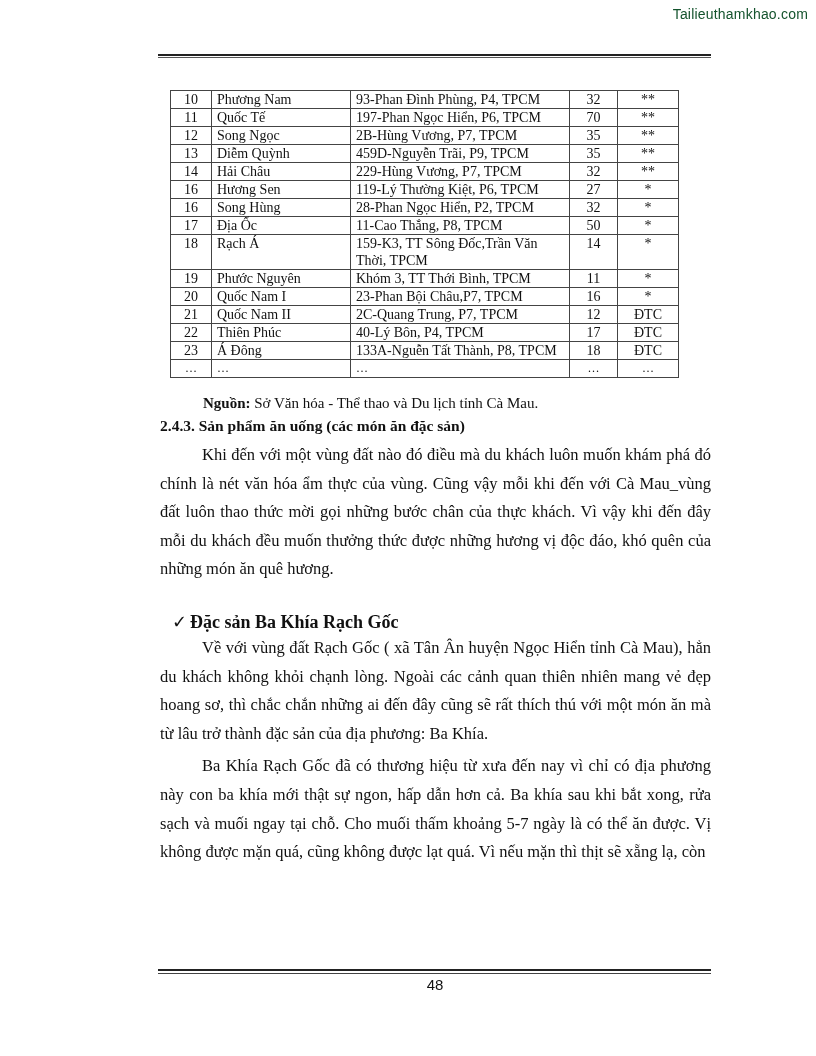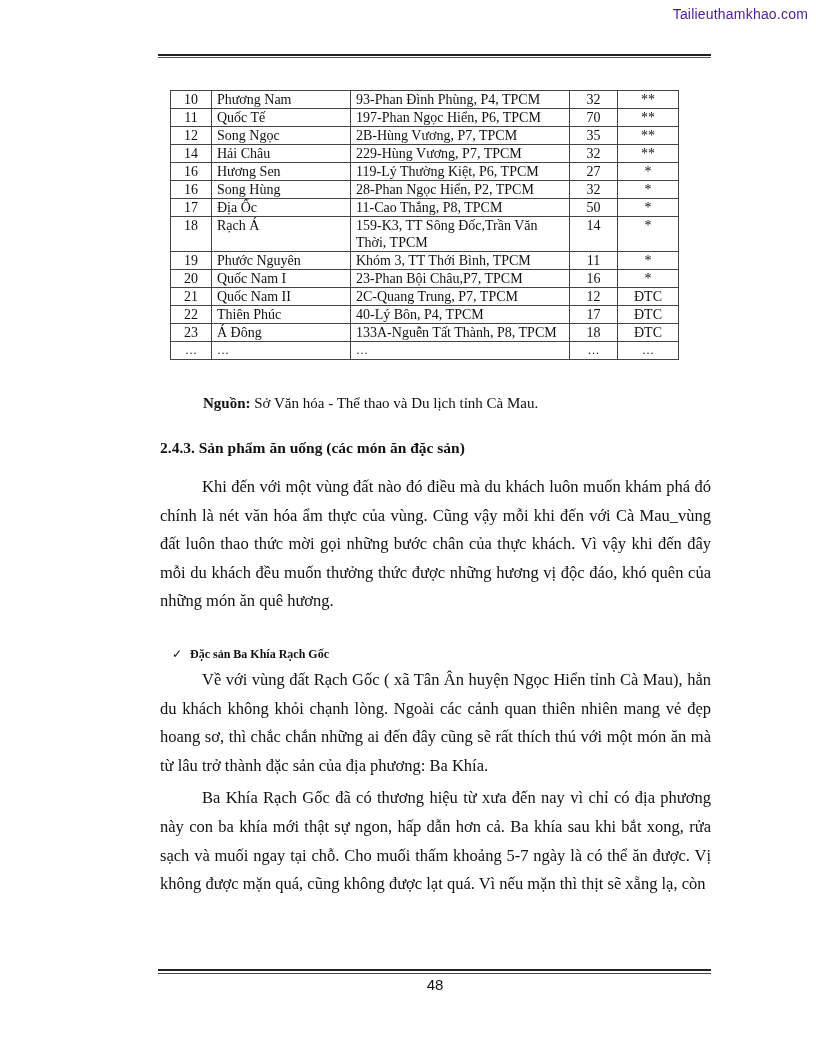--- a/index.html
+++ b/index.html
@@ -4,21 +4,21 @@
   <style>
     html, body { margin: 0; padding: 0; }
     body {
       width: 816px; height: 1056px; background: #ffffff; position: relative;
       font-family: "Liberation Serif", "DejaVu Serif", serif; color: #111;
       overflow: hidden;
     }
     .watermark {
       position: absolute; top: 6px; right: 8px;
       font-family: "Liberation Sans", "DejaVu Sans", sans-serif;
-      font-size: 14px; color: #4c1d95; letter-spacing: 0.2px;
+      font-size: 14px; color: #14532d; letter-spacing: 0.2px;
     }
     .rule-top {
       position: absolute; left: 158px; top: 54px; width: 553px; height: 4px;
       border-top: 2px solid #222; border-bottom: 1px solid #555; box-sizing: border-box;
     }
     .rule-bottom {
       position: absolute; left: 158px; top: 969px; width: 553px; height: 5px;
       border-top: 2px solid #222; border-bottom: 1px solid #444; box-sizing: border-box;
     }
     .page-number {
@@ -36,32 +36,32 @@
     table.hotels td.c-name { width: 133px; }
     table.hotels td.c-addr { width: 213px; }
     table.hotels td.c-rooms { width: 47px; text-align: center; padding: 0; }
     table.hotels td.c-rank { width: 60px; text-align: center; padding: 0; }
     table.hotels tr.ellipsis td { font-size: 12px; }
     .source {
       position: absolute; left: 203px; top: 395px; font-size: 15px;
     }
     .source b { font-weight: bold; }
     .content {
-      position: absolute; left: 160px; top: 438px; width: 551px;
+      position: absolute; left: 160px; top: 416px; width: 551px;
       font-size: 16.5px;
     }
     .heading {
       font-weight: bold; font-size: 15.5px; margin: 0; line-height: 20px;
     }
     .para {
       margin: 0; text-align: justify; line-height: 28.6px; text-indent: 42px;
     }
     .spacer { height: 28px; }
     .subhead {
-      font-weight: bold; font-size: 12px; line-height: 20px;
+      font-weight: bold; font-size: 18px; line-height: 20px;
       margin: 0 0 2px 0; padding-left: 12px;
     }
     .check { display: inline-block; width: 18px; font-weight: normal; }
   </style>
 </head>
 <body>
 
 <div class="watermark">Tailieuthamkhao.com</div>
 <div class="rule-top"></div>
 
@@ -78,20 +78,27 @@
         <td class="c-no">11</td>
         <td class="c-name">Quốc Tế</td>
         <td class="c-addr">197-Phan Ngọc Hiển, P6, TPCM</td>
         <td class="c-rooms">70</td>
         <td class="c-rank">**</td>
       </tr>
       <tr>
         <td class="c-no">12</td>
         <td class="c-name">Song Ngọc</td>
         <td class="c-addr">2B-Hùng Vương, P7, TPCM</td>
+        <td class="c-rooms">35</td>
+        <td class="c-rank">**</td>
+      </tr>
+      <tr>
+        <td class="c-no">13</td>
+        <td class="c-name">Diễm Quỳnh</td>
+        <td class="c-addr">459D-Nguyễn Trãi, P9, TPCM</td>
         <td class="c-rooms">35</td>
         <td class="c-rank">**</td>
       </tr>
       <tr>
         <td class="c-no">14</td>
         <td class="c-name">Hải Châu</td>
         <td class="c-addr">229-Hùng Vương, P7, TPCM</td>
         <td class="c-rooms">32</td>
         <td class="c-rank">**</td>
       </tr>
@@ -167,21 +174,21 @@
       </tr>
     </tbody>
 </table>
 
 <div class="source">
   <b>Nguồn:</b><span> Sở Văn hóa - Thể thao và Du lịch tỉnh Cà Mau.</span>
 </div>
 
 <div class="content">
   <p class="heading">2.4.3. Sản phẩm ăn uống (các món ăn đặc sản)</p>
-  <p class="para" style="margin-top:15px;">Khi đến với một vùng đất nào đó điều mà du khách luôn muốn khám phá đó chính là nét văn hóa ẩm thực của vùng. Cũng vậy mỗi khi đến với Cà Mau_vùng đất luôn thao thức mời gọi những bước chân của thực khách. Vì vậy khi đến đây mỗi du khách đều muốn thưởng thức được những hương vị độc đáo, khó quên của những món ăn quê hương.</p>
+  <p class="para" style="margin-top:5px;">Khi đến với một vùng đất nào đó điều mà du khách luôn muốn khám phá đó chính là nét văn hóa ẩm thực của vùng. Cũng vậy mỗi khi đến với Cà Mau_vùng đất luôn thao thức mời gọi những bước chân của thực khách. Vì vậy khi đến đây mỗi du khách đều muốn thưởng thức được những hương vị độc đáo, khó quên của những món ăn quê hương.</p>
   <div class="spacer"></div>
   <p class="subhead">
     <span class="check">✓</span><span>Đặc sản Ba Khía Rạch Gốc</span>
   </p>
   <p class="para">Về với vùng đất Rạch Gốc ( xã Tân Ân huyện Ngọc Hiển tỉnh Cà Mau), hẳn du khách không khỏi chạnh lòng. Ngoài các cảnh quan thiên nhiên mang vẻ đẹp hoang sơ, thì chắc chắn những ai đến đây cũng sẽ rất thích thú với một món ăn mà từ lâu trở thành đặc sản của địa phương: Ba Khía.</p>
   <p class="para" style="margin-top:4px;font-family:Liberation Serif, serif;">Ba Khía Rạch Gốc đã có thương hiệu từ xưa đến nay vì chỉ có địa phương này con ba khía mới thật sự ngon, hấp dẫn hơn cả. Ba khía sau khi bắt xong, rửa sạch và muối ngay tại chỗ. Cho muối thấm khoảng 5-7 ngày là có thể ăn được. Vị không được mặn quá, cũng không được lạt quá. Vì nếu mặn thì thịt sẽ xẵng lạ, còn</p>
 </div>
 
 <div class="rule-bottom"></div>
 <div class="page-number">48</div>

